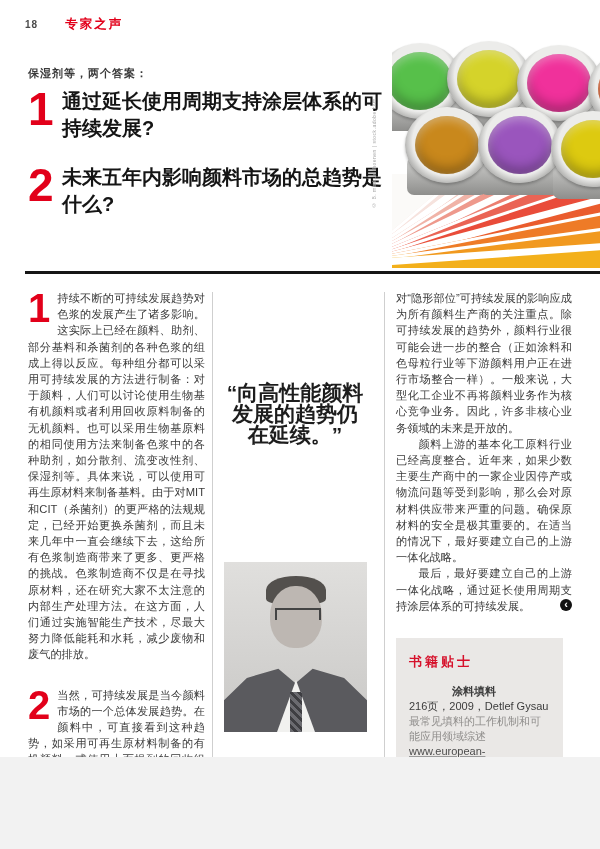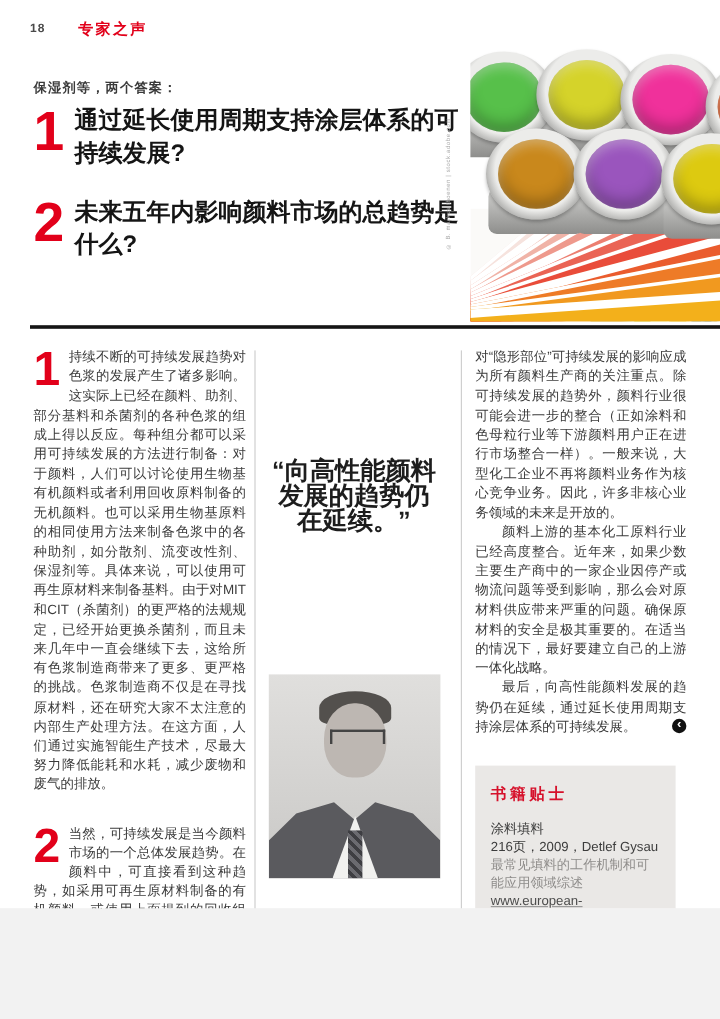--- a/index.html
+++ b/index.html
@@ -64,21 +64,21 @@
   .cap-name{color:#e2404f;font-weight:bold;}
   .cap-role{color:#444;}
   .cap-co{color:#444;}
   .cap-co b{color:#222;}
   .cap-mail{font-size:10px;color:#9a9a9a;text-decoration:underline;text-decoration-color:#bbb;word-break:break-all;}
   
   .book{position:absolute;left:396px;top:638px;width:167px;height:162px;background:#eae8e6;box-sizing:border-box;
        padding:15px 13px;}
   .book-h{color:#d6112b;font-weight:bold;font-size:13px;letter-spacing:3px;margin-bottom:13px;}
   .book-line{font-size:11px;line-height:15px;color:#3c3c3c;}
-  .book-title{font-weight:normal;}
+  .book-title{font-weight:bold;margin-left:43px;}
   .book-desc{color:#8f8d8b;}
   .book-url{text-decoration:underline;text-decoration-color:#9a9a9a;color:#4c4c4c;}
   
   .footer{position:absolute;left:28px;top:816px;font-size:9px;letter-spacing:1.4px;color:#b5b5b5;}
 </style>
 </head>
 <body>
 
 <div class="page">
 
@@ -170,21 +170,21 @@
     <div class="p-glasses"></div>
     <div class="p-suit"></div>
     <div class="p-shirt"></div>
     <div class="p-tie"></div>
   </div>
 
 
   <div class="col col-right">
     <p>对“隐形部位”可持续发展的影响应成为所有颜料生产商的关注重点。除可持续发展的趋势外，颜料行业很可能会进一步的整合（正如涂料和色母粒行业等下游颜料用户正在进行市场整合一样）。一般来说，大型化工企业不再将颜料业务作为核心竞争业务。因此，许多非核心业务领域的未来是开放的。</p>
     <p class="indent">颜料上游的基本化工原料行业已经高度整合。近年来，如果少数主要生产商中的一家企业因停产或物流问题等受到影响，那么会对原材料供应带来严重的问题。确保原材料的安全是极其重要的。在适当的情况下，最好要建立自己的上游一体化战略。</p>
-    <p class="indent">最后，向高性能颜料发展的趋势仍在延续，通过延长使用周期支持涂层体系的可持续发展。</p>
+    <p class="indent">最后，最好要建立自己的上游一体化战略，通过延长使用周期支持涂层体系的可持续发展。</p>
     <span class="endmark">‹</span>
   </div>
 
   <div class="book">
     <div class="book-h">书籍贴士</div>
     <div class="book-line book-title">涂料填料</div>
     <div class="book-line">216页，2009，Detlef Gysau</div>
     <div class="book-line book-desc">最常见填料的工作机制和可能应用领域综述</div>
     <div class="book-line book-url">www.european-coatings.com/shop</div>
   </div>

